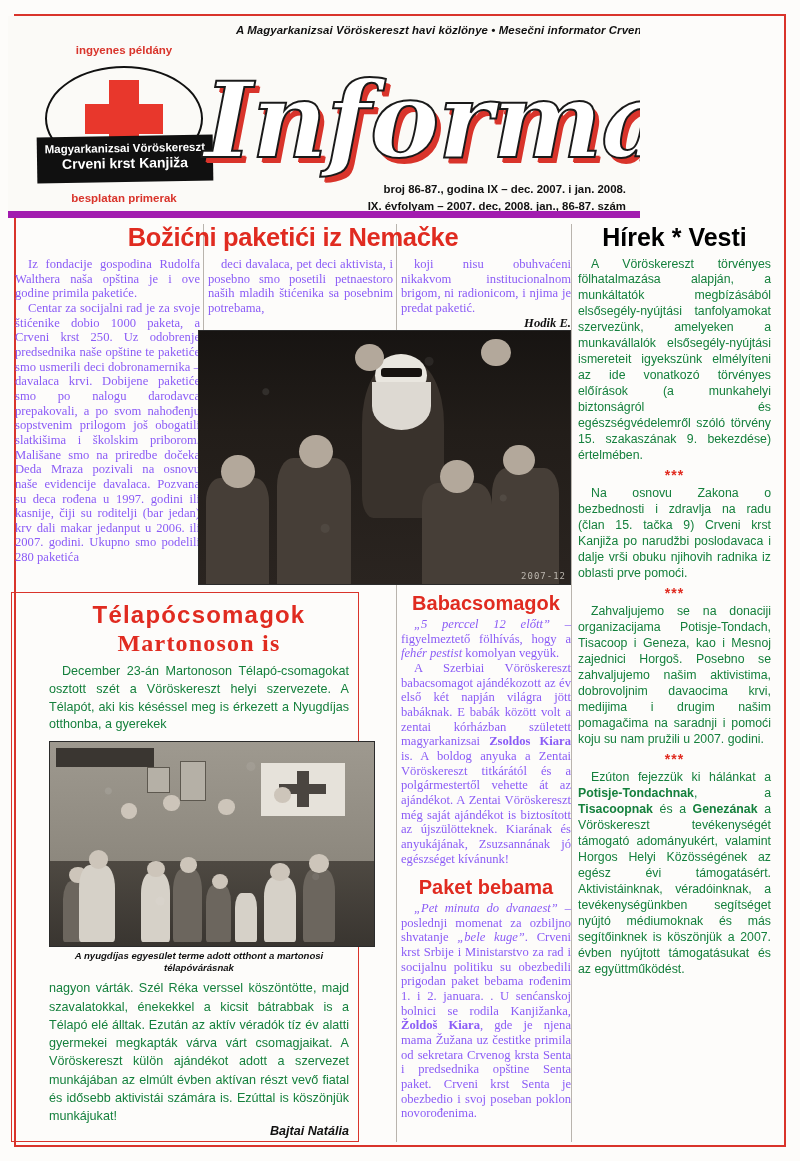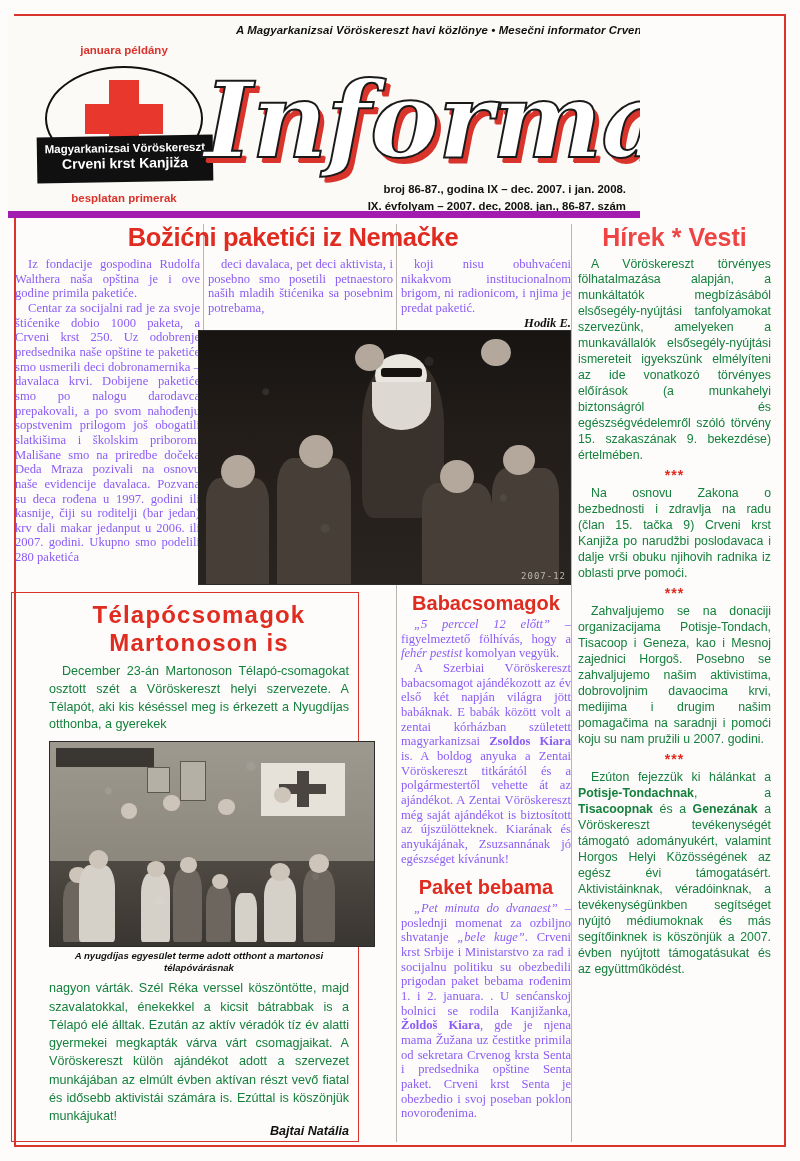--- a/index.html
+++ b/index.html
@@ -178,21 +178,21 @@
     font-weight: bold;
     color: #e02b20;
     font-size: 18.5px;
     line-height: 1.1;
     margin: 8px 0 3px 0;
     text-align: center;
   }
   h2.head-hirek {
     font-family: "Liberation Sans", sans-serif;
     font-weight: bold;
-    color: #ef4444;
+    color: #000000;
     font-size: 25px;
     line-height: 1.1;
     margin: 0 0 5px 0;
     text-align: center;
   }
 
   p.serif {
     font-family: "Liberation Serif", serif;
     font-size: 12.6px;
     line-height: 1.165;
@@ -365,21 +365,21 @@
 </head>
 <body>
 
 <div class="page">
   <div class="page-border"></div>
 
   <div class="masthead">
 
     <div class="mast-strap">A Magyarkanizsai Vöröskereszt havi közlönye • Mesečni informator Crvenog krsta Kanjiža</div>
 
-    <div class="mast-freebie">januara példány</div>
+    <div class="mast-freebie">ingyenes példány</div>
 
     <div class="rc-emblem">
       <div class="rc-ellipse"></div>
       <div class="rc-cross-v"></div>
       <div class="rc-cross-h"></div>
       <div class="rc-plate">
         <div class="rc-plate-l1">Magyarkanizsai Vöröskereszt</div>
         <div class="rc-plate-l2">Crveni krst Kanjiža</div>
       </div>
     </div>
@@ -436,21 +436,21 @@
       <div class="s-kid" style="left:79%; width:18%; height:46%;"></div>
       <div class="s-head" style="left:82%; bottom:43%; width:8.5%; height:12%;"></div>
       <div class="s-head" style="left:42%; top:5%; width:8%; height:11%;"></div>
       <div class="s-head" style="left:76%; top:3%; width:8%; height:11%;"></div>
       <div class="grain"></div>
       <div class="s-stamp">2007-12</div>
     </div>
 
     <div class="framed" style="top:368px; height:550px;padding-left:37px;">
       <h2 class="head-red-sm" style="font-size:24px; letter-spacing:1.2px; margin:2px 0 0 0;">Télapócsomagok</h2>
-      <h2 class="head-red-sm" style="font-size:24px; letter-spacing:1.2px; margin:2px 0 6px 0;">Martonoson is</h2>
+      <h2 class="head-red-sm" style="font-size:24px; letter-spacing:1.2px; margin:2px 0 6px 0;font-family:Liberation Serif, serif;">Martonoson is</h2>
 
       <p class="sans" style="font-size:12.6px; line-height:1.42;">December 23-án Martonoson Télapó-csomagokat osztott szét a Vöröskereszt helyi szervezete. A Télapót, aki kis késéssel meg is érkezett a Nyugdíjas otthonba, a gyerekek</p>
 
       <div class="photo" id="martonos-photo" style="margin:7px 0 0 0; width:326px; height:206px;">
         <div class="m-wall"></div>
         <div class="m-floor"></div>
         <div class="m-shelf"></div>
         <div class="m-flag">
           <div class="m-flag-cross-v"></div>
           <div class="m-flag-cross-h"></div>

